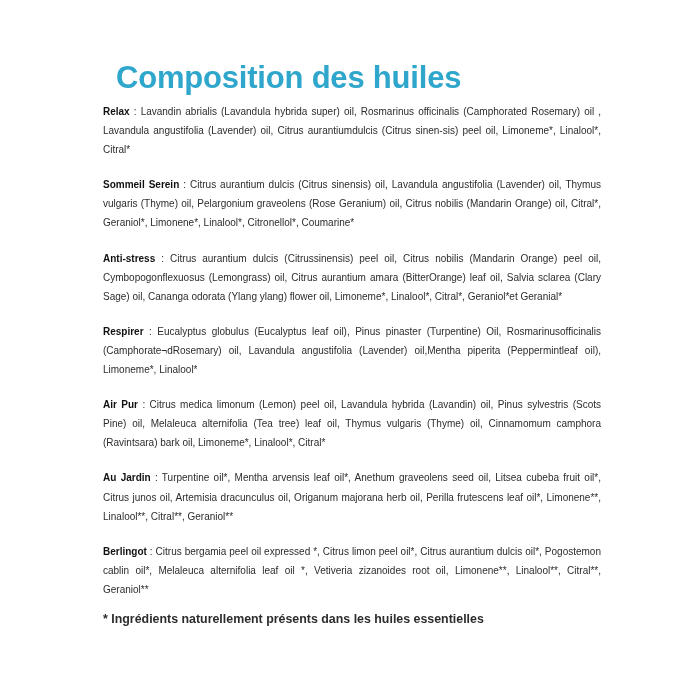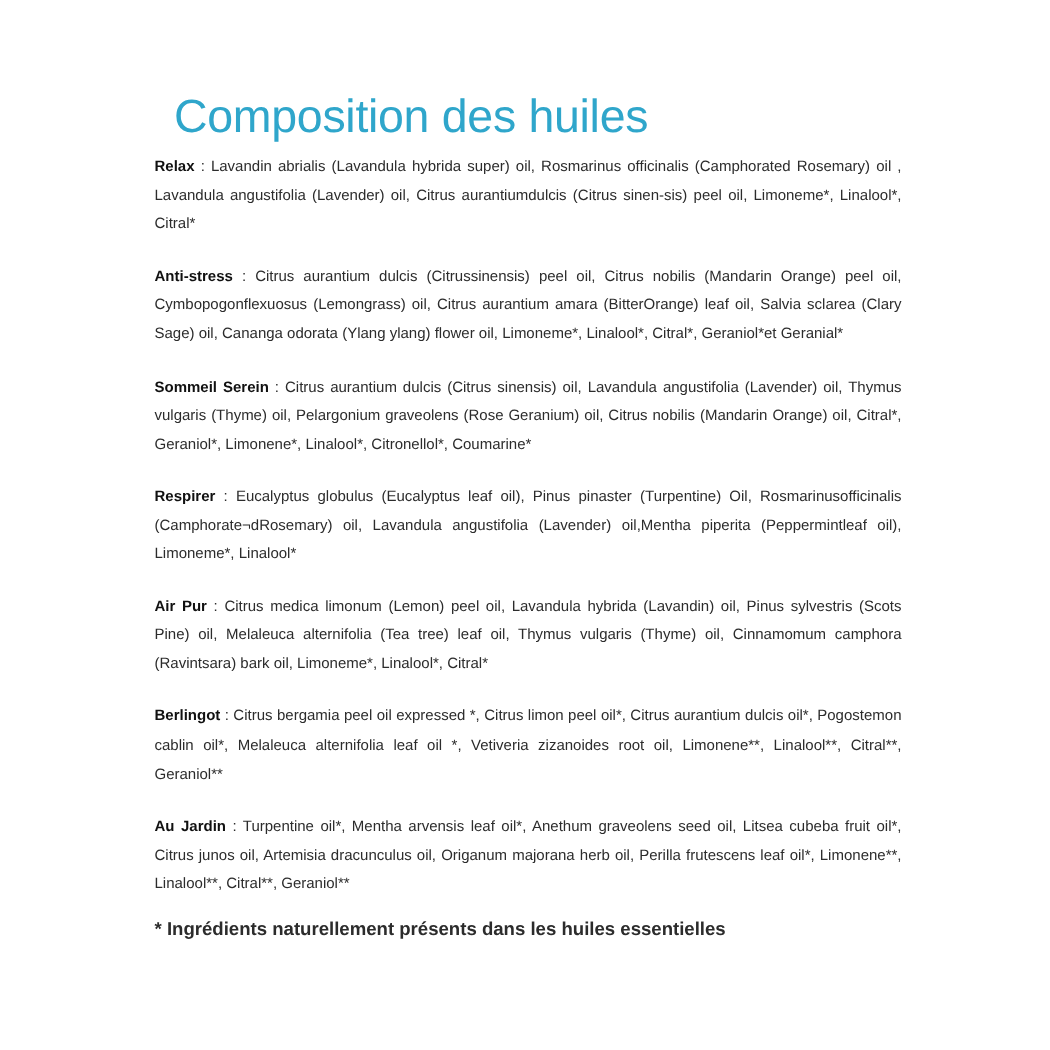--- a/index.html
+++ b/index.html
@@ -21,21 +21,21 @@
     width: 700px;
     height: 700px;
     box-sizing: border-box;
   }
 
   .page-title {
     position: absolute;
     left: 116px;
     top: 38px;
     font-size: 31px;
-    font-weight: normal;
+    font-weight: bold;
     letter-spacing: -0.2px;
     color: #2fa6cb;
     line-height: 38px;
     white-space: nowrap;
   }
 
   .content {
     position: absolute;
     left: 103px;
     top: 86px;
@@ -76,39 +76,39 @@
 
   <h1 class="page-title">Composition des huiles</h1>
 
   <div class="content">
 
     <p class="oil-block">
       <span class="oil-name">Relax</span><span> : </span><span>Lavandin abrialis (Lavandula hybrida super) oil, Rosmarinus officinalis (Camphorated Rosemary) oil , Lavandula angustifolia (Lavender) oil, Citrus aurantiumdulcis (Citrus sinen-sis) peel oil, Limoneme*, Linalool*, Citral*</span>
     </p>
 
     <p class="oil-block">
-      <span class="oil-name">Anti-stress</span><span> : </span><span>Citrus aurantium dulcis (Citrussinensis) peel oil, Citrus nobilis (Mandarin Orange) peel oil, Cymbopogonflexuosus (Lemongrass) oil, Citrus aurantium amara (BitterOrange) leaf oil, Salvia sclarea (Clary Sage) oil, Cananga odorata (Ylang ylang) flower oil, Limoneme*, Linalool*, Citral*, Geraniol*et Geranial*</span>
+      <span class="oil-name">Sommeil Serein</span><span> : </span><span>Citrus aurantium dulcis (Citrus sinensis) oil, Lavandula angustifolia (Lavender) oil, Thymus vulgaris (Thyme) oil, Pelargonium graveolens (Rose Geranium) oil, Citrus nobilis (Mandarin Orange) oil, Citral*, Geraniol*, Limonene*, Linalool*, Citronellol*, Coumarine*</span>
     </p>
 
     <p class="oil-block">
-      <span class="oil-name">Sommeil Serein</span><span> : </span><span>Citrus aurantium dulcis (Citrus sinensis) oil, Lavandula angustifolia (Lavender) oil, Thymus vulgaris (Thyme) oil, Pelargonium graveolens (Rose Geranium) oil, Citrus nobilis (Mandarin Orange) oil, Citral*, Geraniol*, Limonene*, Linalool*, Citronellol*, Coumarine*</span>
+      <span class="oil-name">Anti-stress</span><span> : </span><span>Citrus aurantium dulcis (Citrussinensis) peel oil, Citrus nobilis (Mandarin Orange) peel oil, Cymbopogonflexuosus (Lemongrass) oil, Citrus aurantium amara (BitterOrange) leaf oil, Salvia sclarea (Clary Sage) oil, Cananga odorata (Ylang ylang) flower oil, Limoneme*, Linalool*, Citral*, Geraniol*et Geranial*</span>
     </p>
 
     <p class="oil-block">
       <span class="oil-name">Respirer</span><span> : </span><span>Eucalyptus globulus (Eucalyptus leaf oil), Pinus pinaster (Turpentine) Oil, Rosmarinusofficinalis (Camphorate¬dRosemary) oil, Lavandula angustifolia (Lavender) oil,Mentha piperita (Peppermintleaf oil), Limoneme*, Linalool*</span>
     </p>
 
     <p class="oil-block">
       <span class="oil-name">Air Pur</span><span> : </span><span>Citrus medica limonum (Lemon) peel oil, Lavandula hybrida (Lavandin) oil, Pinus sylvestris (Scots Pine) oil, Melaleuca alternifolia (Tea tree) leaf oil, Thymus vulgaris (Thyme) oil, Cinnamomum camphora (Ravintsara) bark oil, Limoneme*, Linalool*, Citral*</span>
     </p>
 
     <p class="oil-block">
-      <span class="oil-name">Berlingot</span><span> : </span><span>Citrus bergamia peel oil expressed *, Citrus limon peel oil*, Citrus aurantium dulcis oil*, Pogostemon cablin oil*, Melaleuca alternifolia leaf oil *, Vetiveria zizanoides root oil, Limonene**, Linalool**, Citral**, Geraniol**</span>
+      <span class="oil-name">Au Jardin</span><span> : </span><span>Turpentine oil*, Mentha arvensis leaf oil*, Anethum graveolens seed oil, Litsea cubeba fruit oil*, Citrus junos oil, Artemisia dracunculus oil, Origanum majorana herb oil, Perilla frutescens leaf oil*, Limonene**, Linalool**, Citral**, Geraniol**</span>
     </p>
 
     <p class="oil-block">
-      <span class="oil-name">Au Jardin</span><span> : </span><span>Turpentine oil*, Mentha arvensis leaf oil*, Anethum graveolens seed oil, Litsea cubeba fruit oil*, Citrus junos oil, Artemisia dracunculus oil, Origanum majorana herb oil, Perilla frutescens leaf oil*, Limonene**, Linalool**, Citral**, Geraniol**</span>
+      <span class="oil-name">Berlingot</span><span> : </span><span>Citrus bergamia peel oil expressed *, Citrus limon peel oil*, Citrus aurantium dulcis oil*, Pogostemon cablin oil*, Melaleuca alternifolia leaf oil *, Vetiveria zizanoides root oil, Limonene**, Linalool**, Citral**, Geraniol**</span>
     </p>
 
     <p class="footnote">* Ingrédients naturellement présents dans les huiles essentielles</p>
 
   </div>
 </div>
 
 </body></html>

